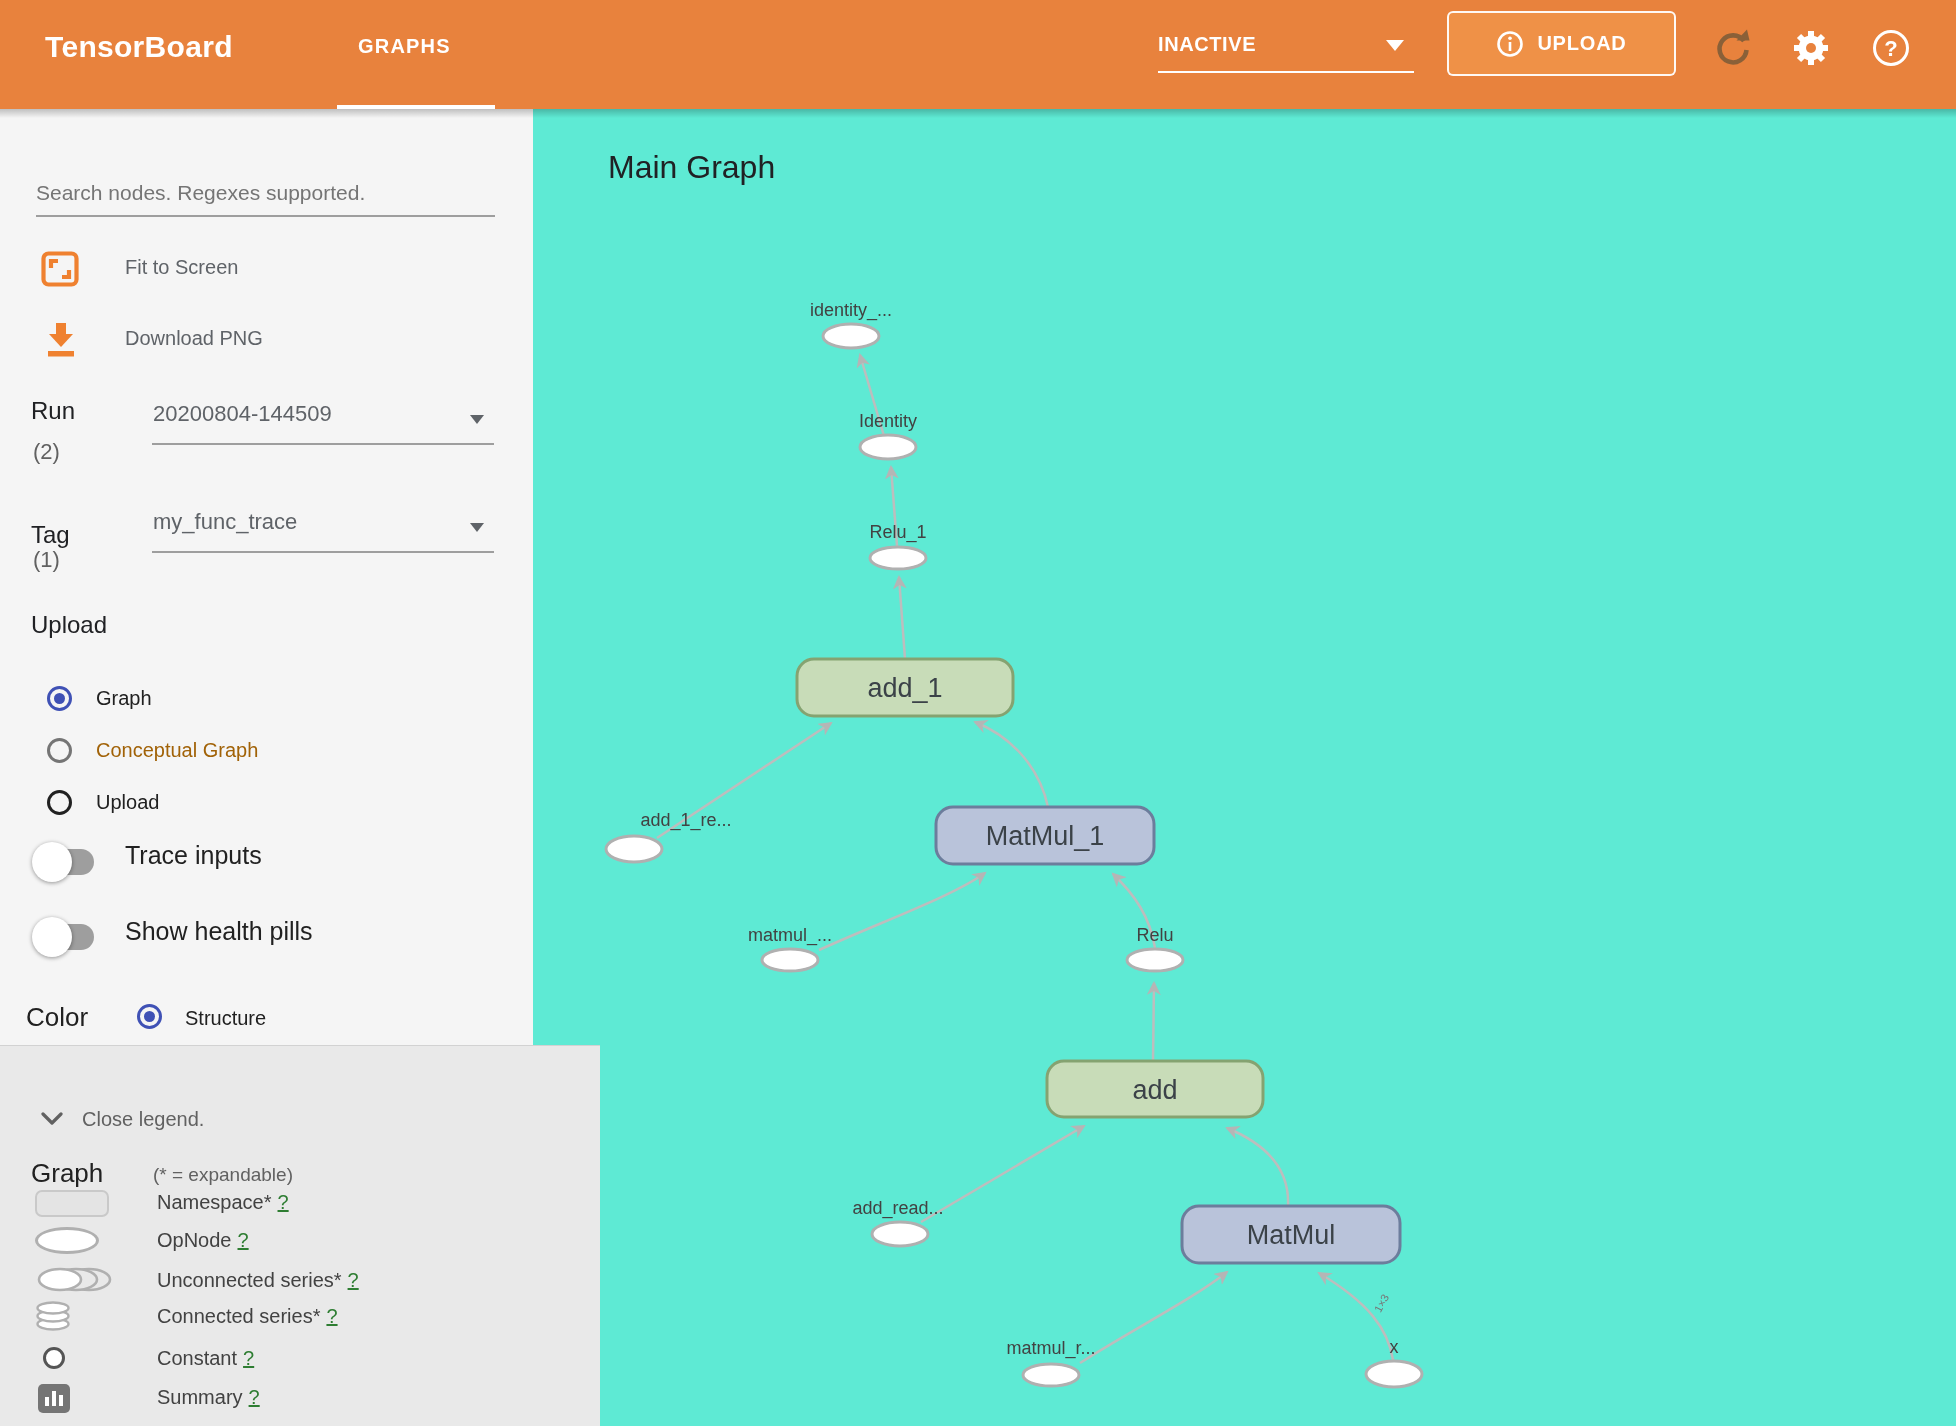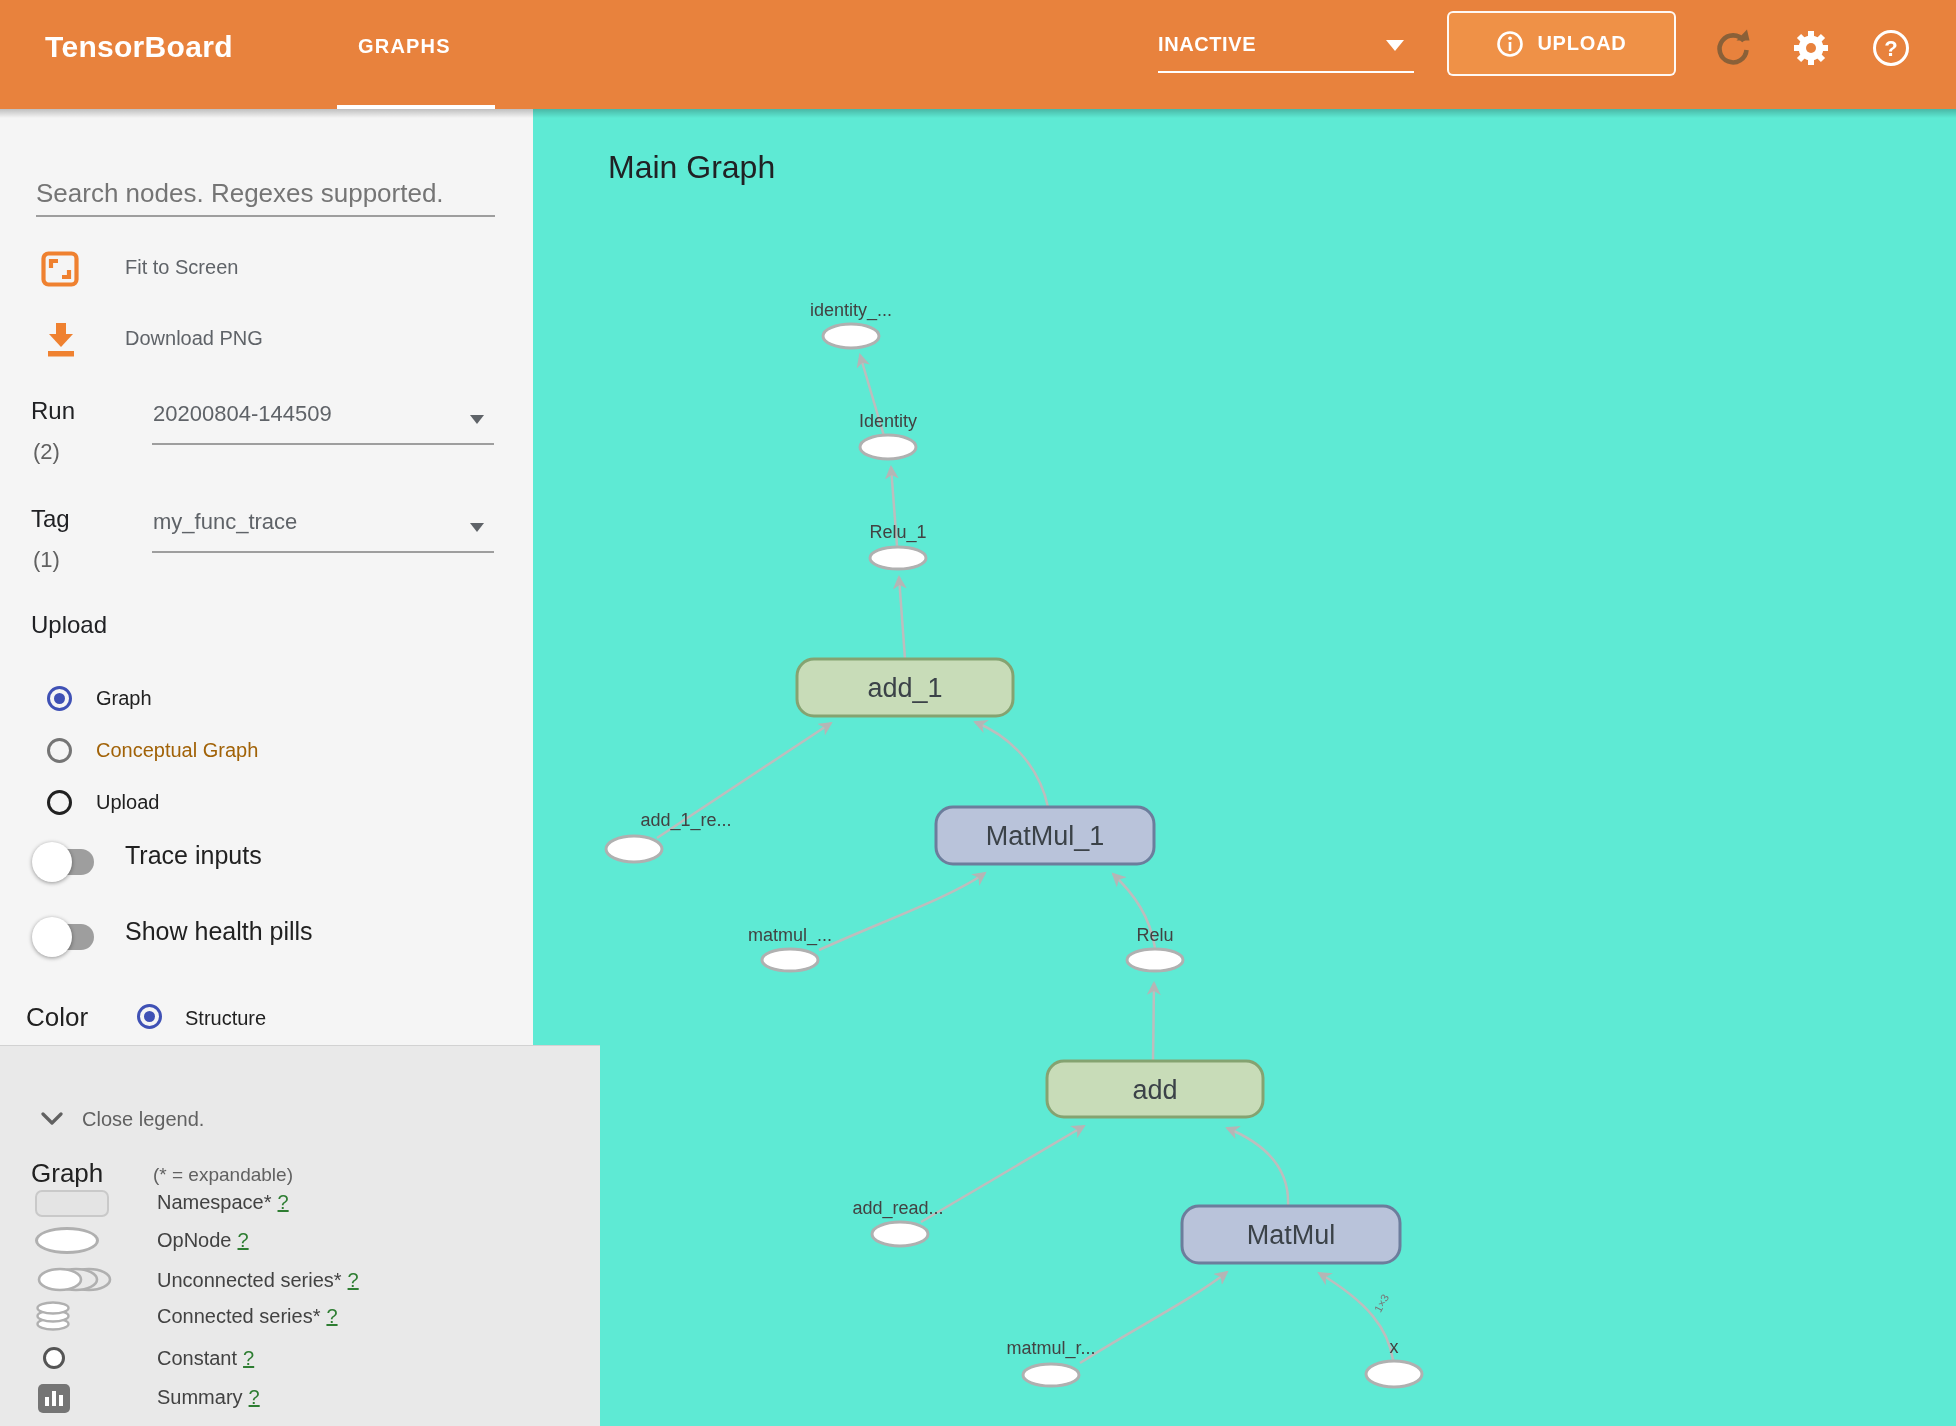--- a/index.html
+++ b/index.html
@@ -31,21 +31,21 @@
 
   
   #header-shadow { position:absolute; left:0; top:109px; width:1956px; height:9px;
     background:linear-gradient(rgba(0,0,0,0.22), rgba(0,0,0,0)); z-index:9; }
 
   
   #sidebar { position:absolute; left:0; top:109px; width:533px; height:1317px;
     background:#f5f5f5; z-index:5; }
   #search-input { position:absolute; left:36px; top:62px; width:459px; height:46px;
     background:transparent; border:none; border-bottom:2px solid #9e9e9e;
-    font-size:26px; color:#424242; outline:none;
+    font-size:21px; color:#424242; outline:none;
     font-family:"Liberation Sans", sans-serif; }
   #search-input::placeholder { color:#757575; opacity:1; }
   .tool-label { position:absolute; left:125px; font-size:20px; color:#5f6368; cursor:pointer; }
   .field-label { position:absolute; left:31px; font-size:24px; color:#202124; }
   .field-count { position:absolute; left:33px; font-size:22px; color:#616161; }
   .select-value { position:absolute; left:153px; font-size:22px; color:#5f6368; cursor:pointer; }
   .select-underline { position:absolute; left:152px; width:342px; height:2px; background:#9e9e9e; }
   .caret-gray { position:absolute; left:470px; width:0; height:0;
     border-left:7px solid transparent; border-right:7px solid transparent;
     border-top:9px solid #5f6368; cursor:pointer; }
@@ -165,21 +165,21 @@
     <rect x="3" y="30" width="26" height="5.5" fill="#ef8130"></rect>
   </svg>
   <div class="tool-label" style="top:218px;">Download PNG</div>
 
   <div class="field-label" style="top:288px;">Run</div>
   <div class="field-count" style="top:330px;">(2)</div>
   <div class="select-value" style="top:292px;">20200804-144509</div>
   <div class="caret-gray" style="top:306px;"></div>
   <div class="select-underline" style="top:334px;"></div>
 
-  <div class="field-label" style="top:396px;text-align:right;">Tag</div>
+  <div class="field-label" style="top:412px;text-align:right;">Tag</div>
   <div class="field-count" style="top:438px;">(1)</div>
   <div class="select-value" style="top:400px;">my_func_trace</div>
   <div class="caret-gray" style="top:414px;"></div>
   <div class="select-underline" style="top:442px;"></div>
 
   <div class="field-label" style="top:502px;">Upload</div>
 
   <div class="radio sel" style="left:47px; top:577px;"></div>
   <div class="radio-label" style="top:578px;">Graph</div>
 

